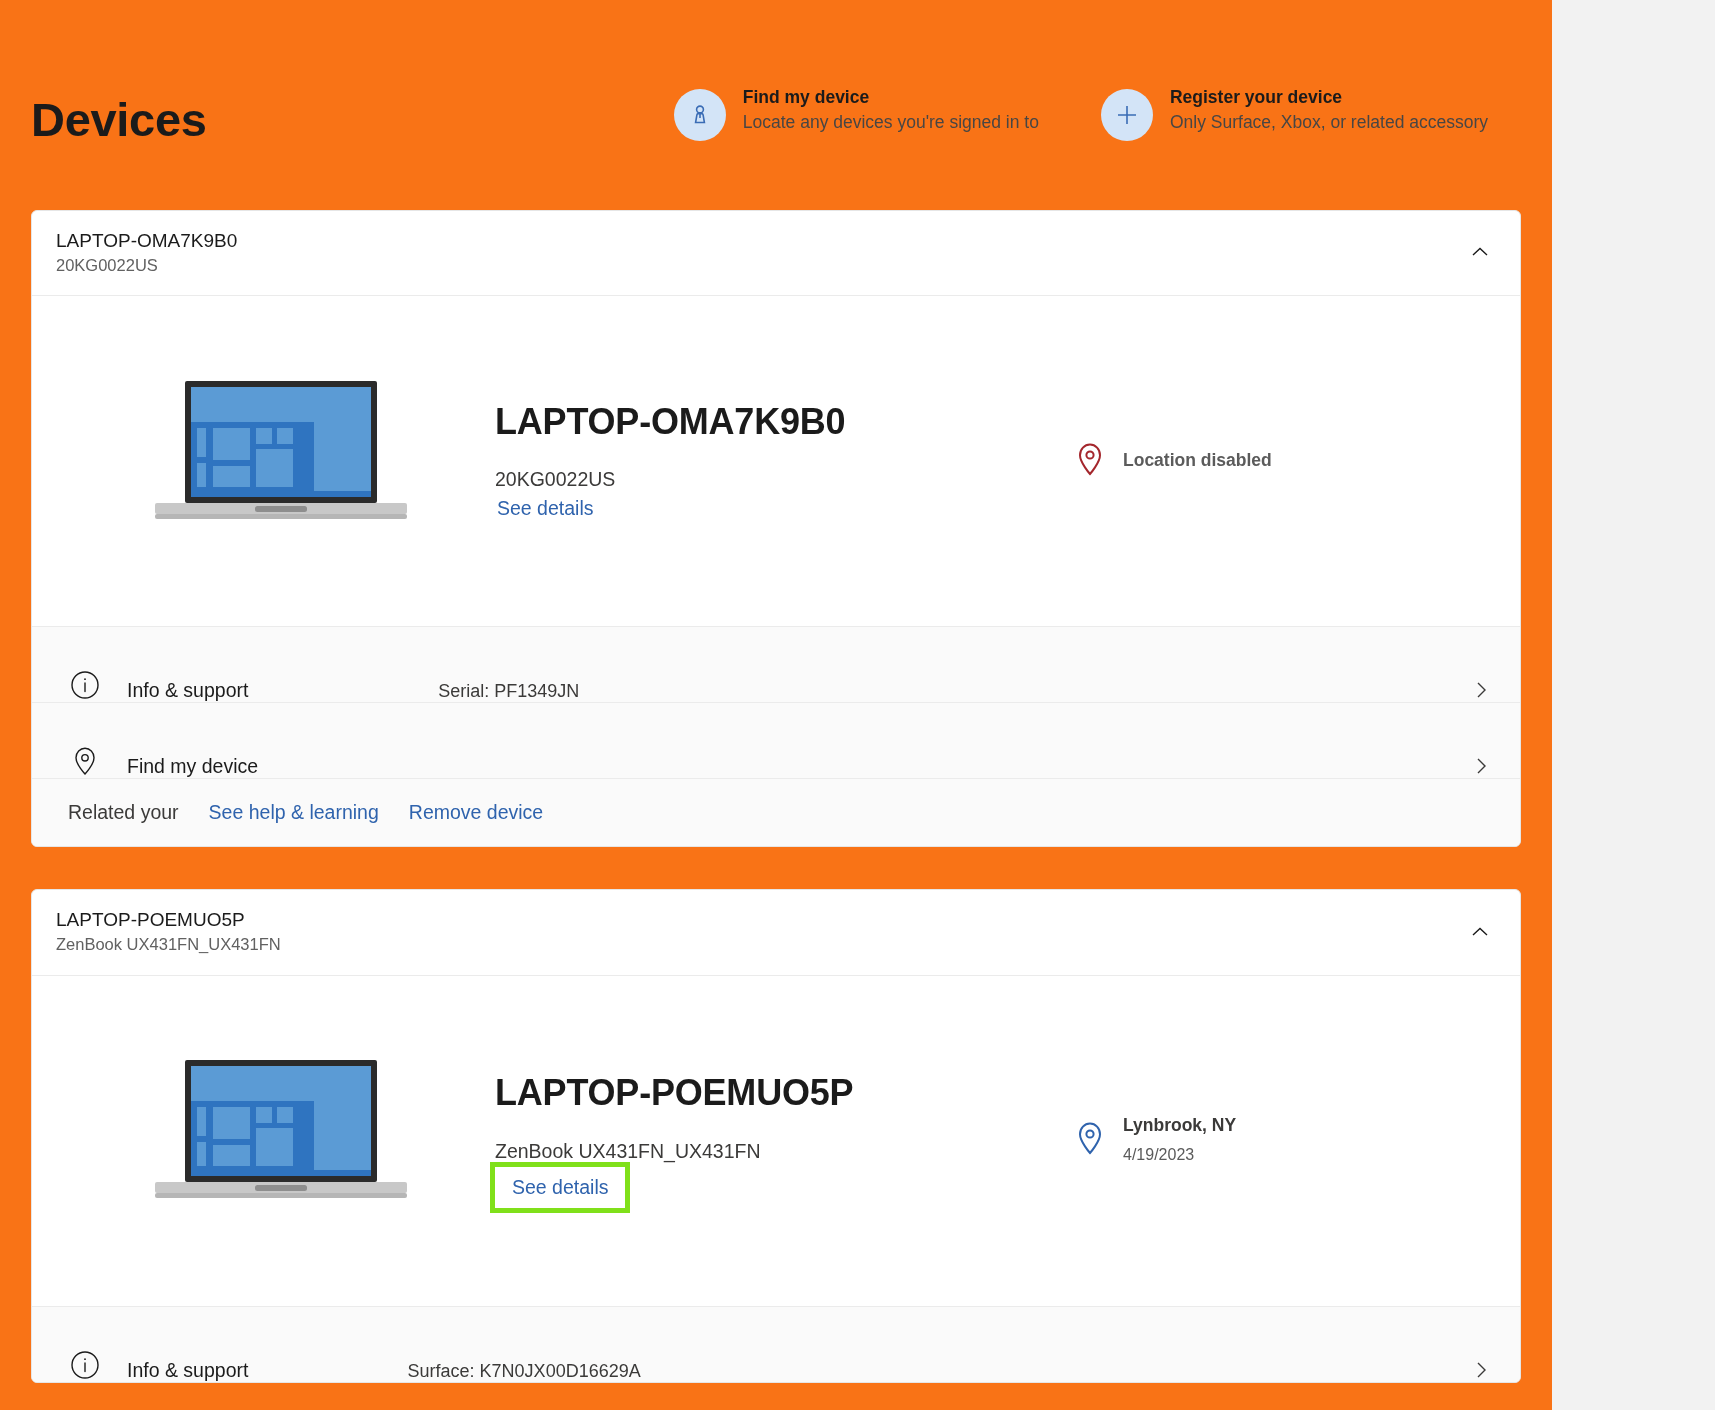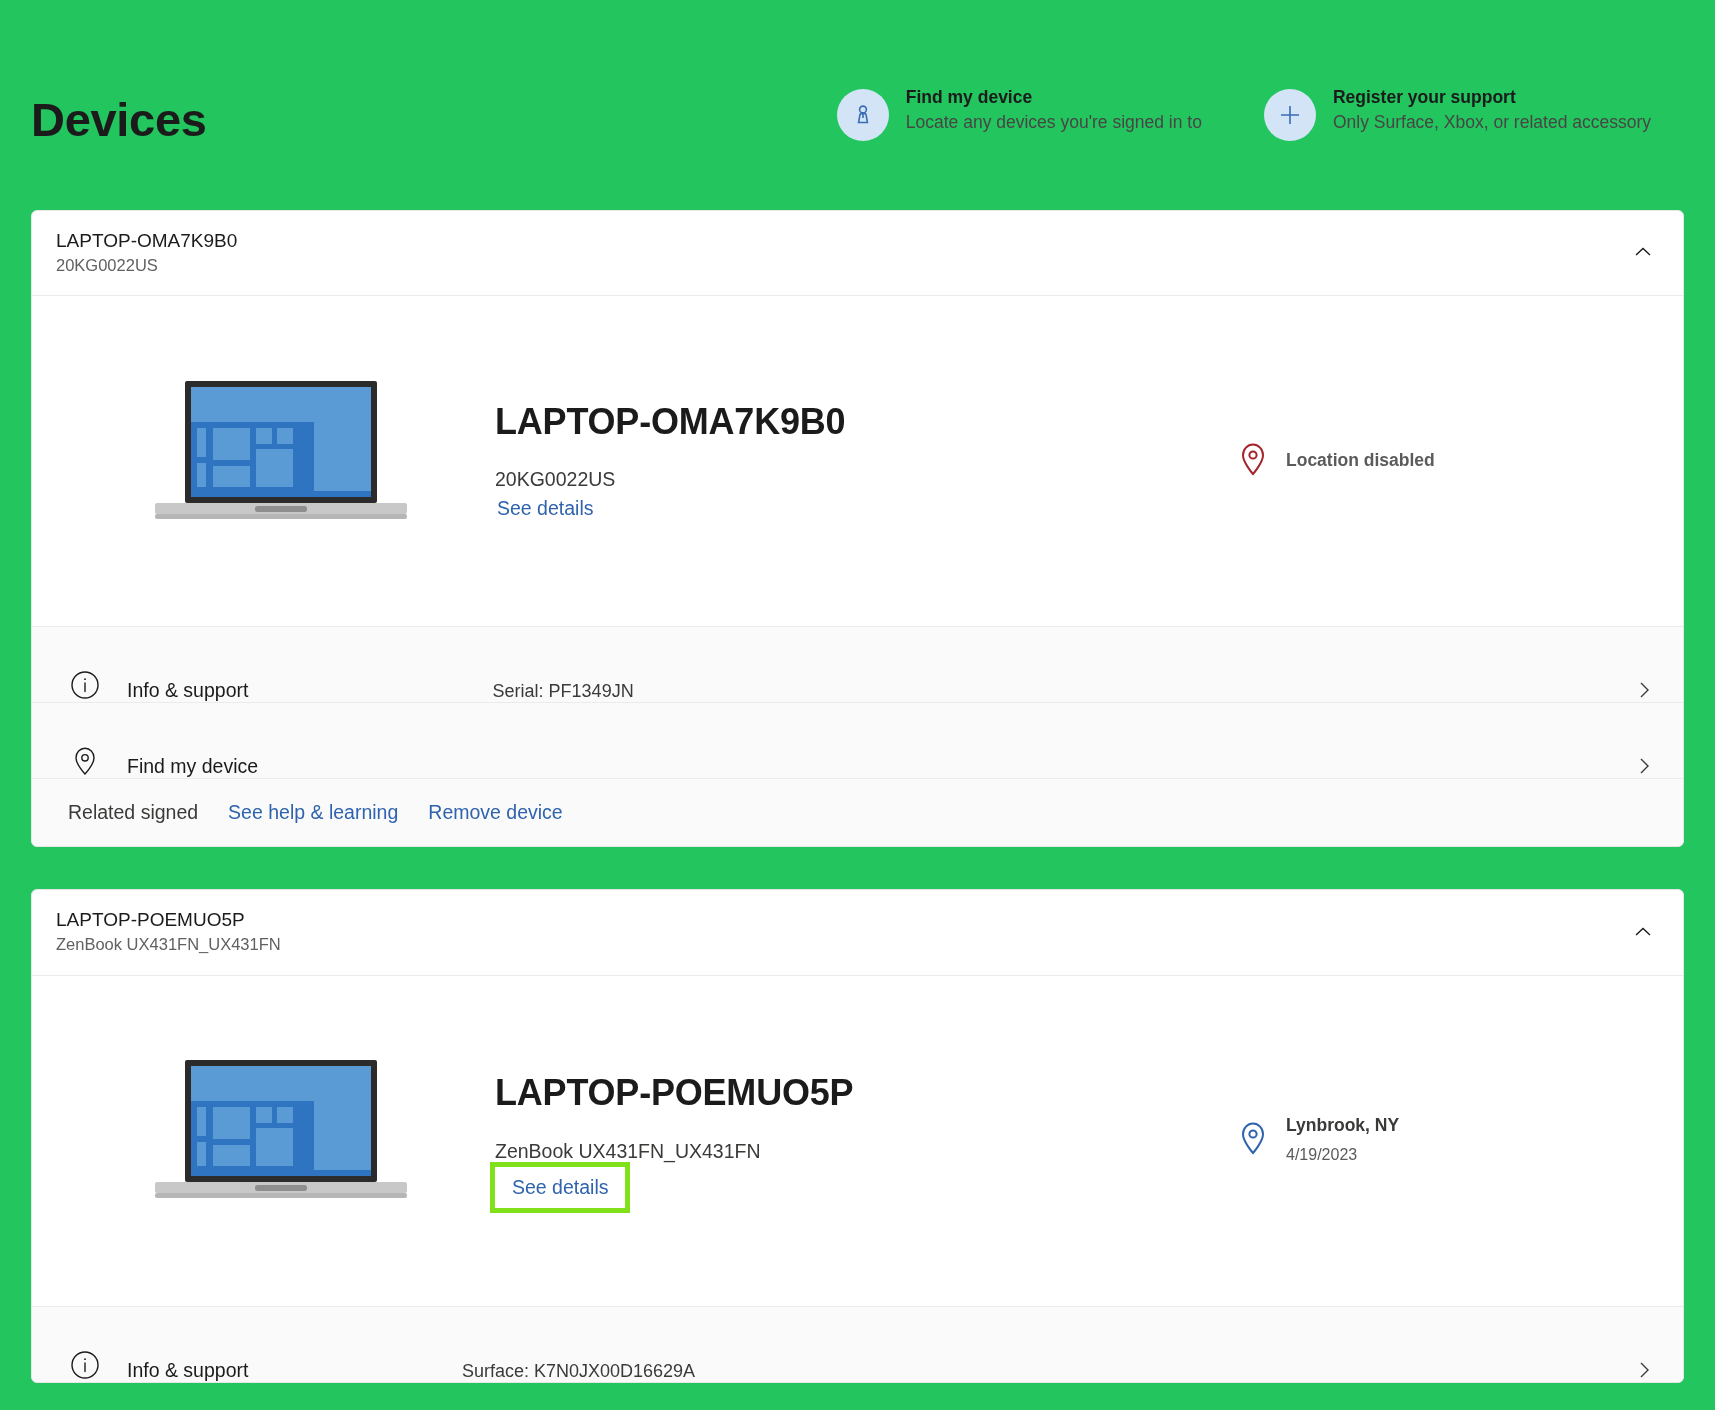--- a/index.html
+++ b/index.html
@@ -5,21 +5,21 @@
   * { box-sizing: border-box; }
   html, body {
     margin: 0; padding: 0;
     width: 1715px; height: 1410px;
     background: #f2f2f2;
     font-family: "Liberation Sans", sans-serif;
     color: #1b1b1b;
     overflow: hidden;
   }
 
-  .page { width: 1715px; min-height: 1410px; background: #22c55e; position: relative; }
+  .page { width: 1552px; min-height: 1410px; background: #f97316; position: relative; }
 
   
   .page-header {
     display: flex;
     align-items: flex-start;
     padding: 56px 36px 0 31px;
     height: 210px;
   }
   .page-title {
     font-size: 47px;
@@ -249,21 +249,21 @@
         </span>
       </div>
 
       <div class="header-action">
         <span class="action-circle">
           <svg width="28" height="28" viewBox="0 0 28 28" fill="none" stroke="#3a6cb5" stroke-width="1.6">
             <path d="M14 5 L14 23 M5 14 L23 14"></path>
           </svg>
         </span>
         <span class="action-text">
-          <span class="action-title">Register your support</span>
+          <span class="action-title">Register your device</span>
           <span class="action-sub">Only Surface, Xbox, or related accessory</span>
         </span>
       </div>
 
     </div>
   </div>
 
   <div class="card">
 
     <div class="card-header">
@@ -354,21 +354,21 @@
       <span class="row-label">Find my device</span>
       <span class="row-serial"></span>
       <span class="row-chevron">
         <svg width="20" height="20" viewBox="0 0 20 20" fill="none" stroke="#3b3a39" stroke-width="1.4">
           <path d="M7 3 L14 10 L7 17"></path>
         </svg>
       </span>
     </div>
 
     <div class="related-links">
-      <span class="related-label">Related signed</span>
+      <span class="related-label">Related your</span>
       <a class="related-link">See help &amp; learning</a>
       <a class="related-link">Remove device</a>
     </div>
 
   </div>
 
   <div class="card">
 
     <div class="card-header">
       <div class="card-header-text">

